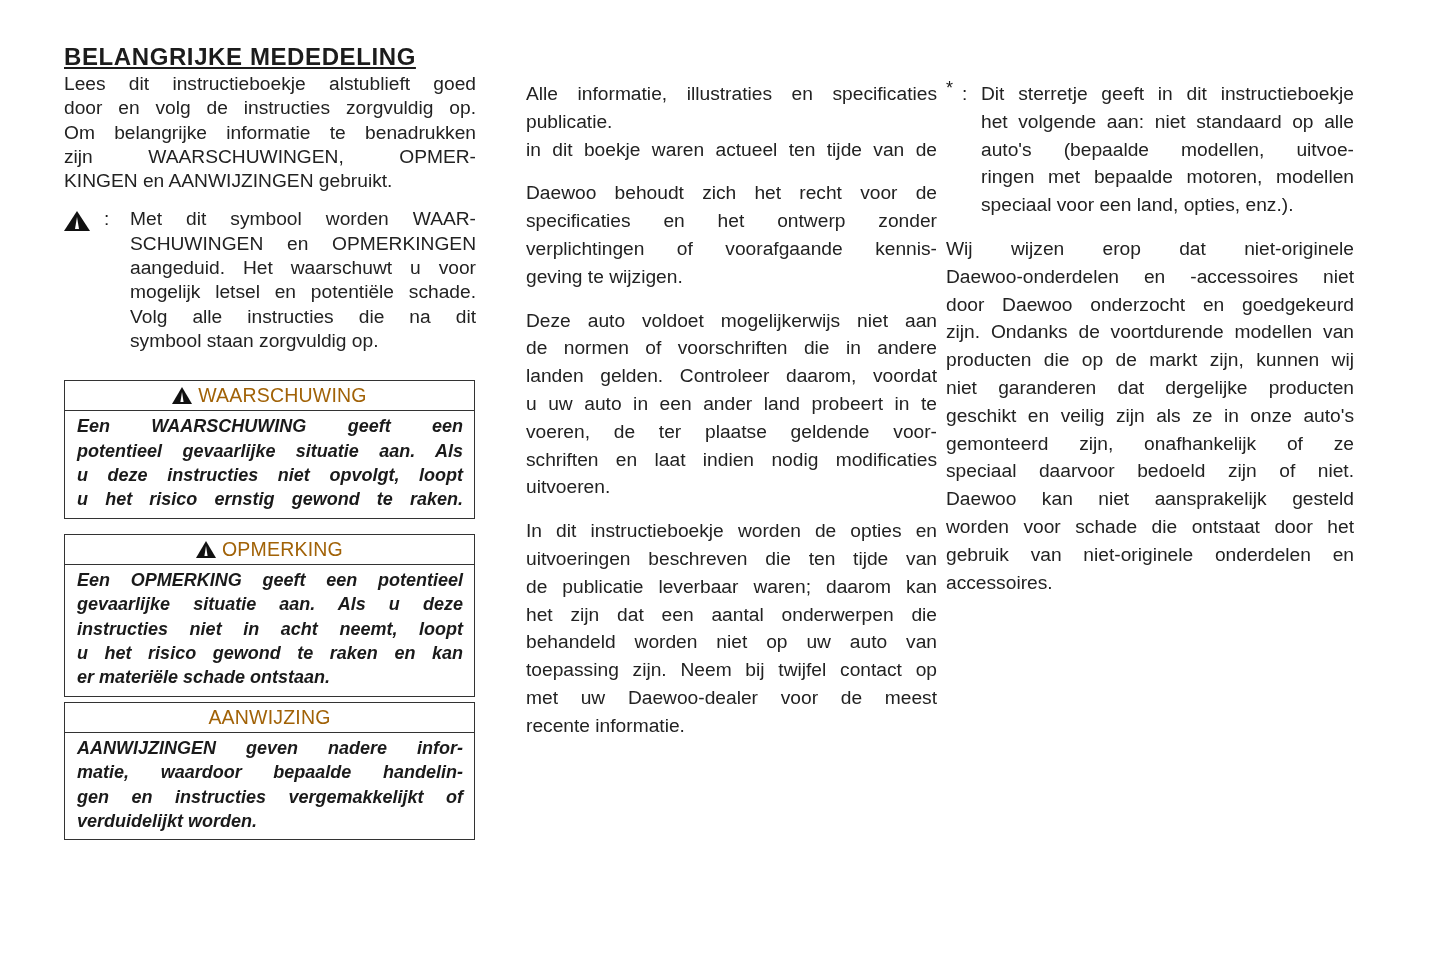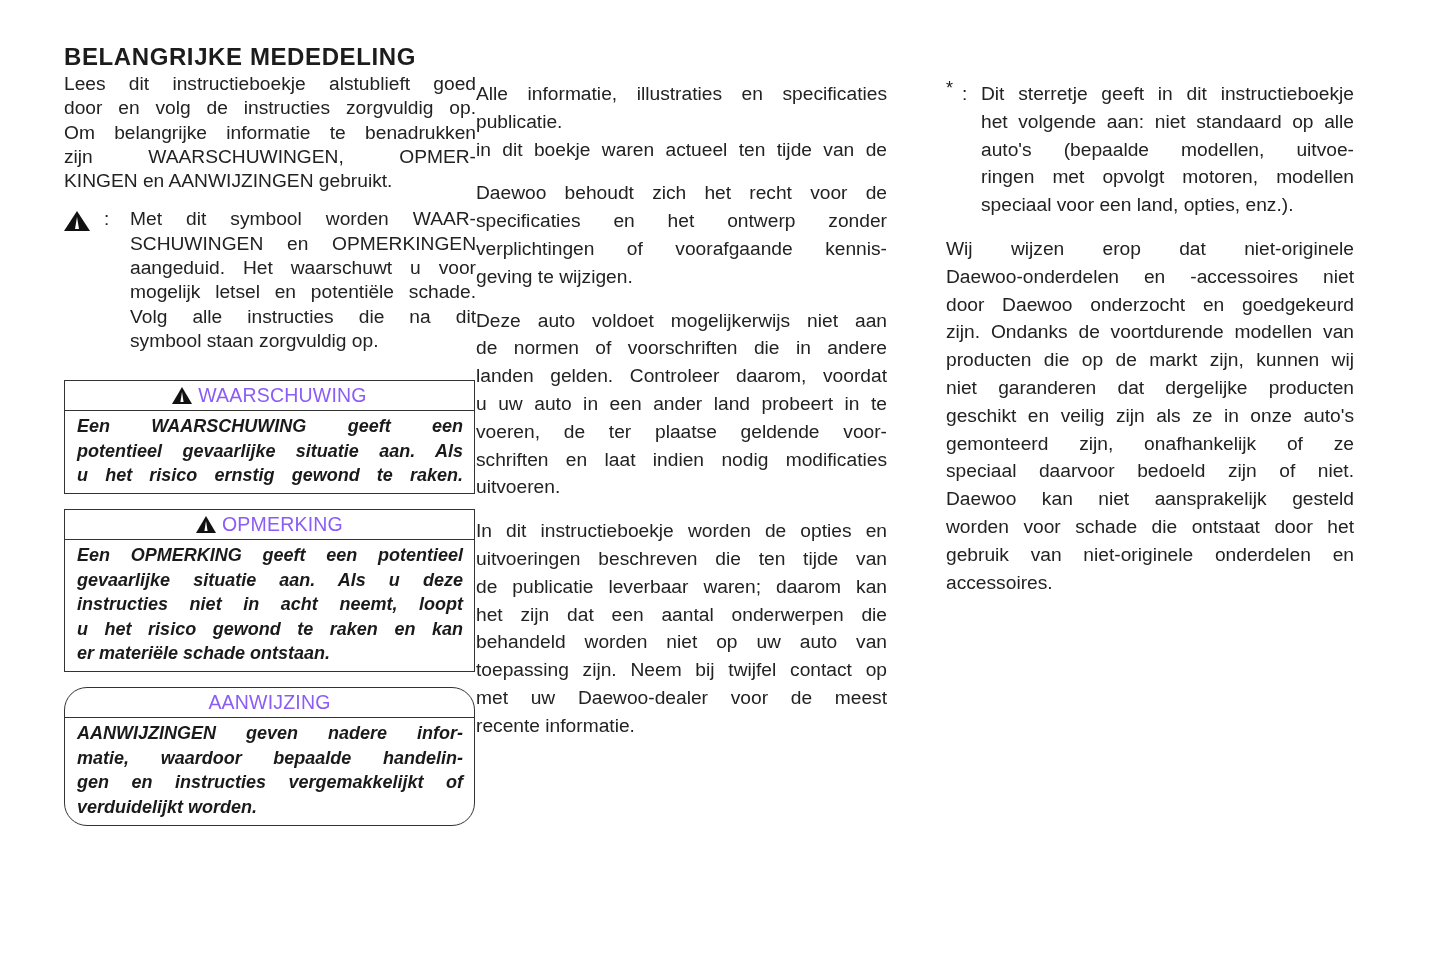--- a/index.html
+++ b/index.html
@@ -2,27 +2,27 @@
 <html><head>
 <meta charset="utf-8">
 <style>
   html, body { margin: 0; padding: 0; background: #ffffff; }
   body {
     width: 1445px; height: 975px; position: relative; overflow: hidden;
     font-family: "Liberation Sans", sans-serif; color: #1a1a1a;
   }
   .col { position: absolute; }
   #col1 { left: 64px; top: 42px; width: 412px; }
-  #col2 { left: 476px; top: 80px; width: 411px; }
+  #col2 { left: 526px; top: 80px; width: 411px; }
   #col3 { left: 946px; top: 80px; width: 408px; }
 
   .heading {
     font-family: "Liberation Sans", sans-serif; font-weight: bold;
     font-size: 24px; letter-spacing: 0.6px; color: #1c1c1c;
-    margin: 0; line-height: 30px; height: 30px;
+    margin: 0; line-height: 30px; height: 30px; text-decoration: underline;
   }
   .para { margin: 0; }
   .ln {
     display: block; font-size: 19.2px; line-height: 24.3px; height: 24.3px;
     white-space: nowrap; text-align: justify; text-align-last: justify;
     color: #222;
   }
   .ln.last { text-align-last: left; }
   #col2 .ln, #col3 .ln { line-height: 27.8px; height: 27.8px; }
   .gap { height: 14px; }
@@ -38,33 +38,33 @@
   .starrow { position: relative; padding-left: 35px; }
   .starrow .star { position: absolute; left: 0; top: -4px; font-size: 18px; line-height: 24px; }
   .starrow .colon { position: absolute; left: 16px; top: 0; font-size: 19px; line-height: 27.8px; }
 
   .box {
     border: 1.5px solid #333; margin-top: 22px; width: 408px; box-sizing: border-box;
     width: 411px;
   }
   .box-title {
     border-bottom: 1.5px solid #333; text-align: center; font-size: 19.5px;
-    line-height: 29px; height: 29px; font-weight: normal; color: #8b5cf6;
+    line-height: 29px; height: 29px; font-weight: normal; color: #a16207;
     display: flex; align-items: center; justify-content: center; gap: 6px;
     letter-spacing: 0.2px;
   }
   .box-title .tri { width: 20px; height: 17px; }
   .box-body { padding: 3px 11px 6px 12px; }
   .box-body .ln {
     font-weight: bold; font-style: italic; font-size: 18px;
     line-height: 24.4px; height: 24.4px; color: #1a1a1a;
   }
   #box-waarschuwing { margin-top: 27px; }
   #box-opmerking { margin-top: 15px; }
-  #box-aanwijzing { margin-top: 15px; border-radius: 23px; }
+  #box-aanwijzing { margin-top: 5px; }
 </style>
 </head>
 <body>
 
 <div class="col" id="col1">
   <h1 class="heading">BELANGRIJKE MEDEDELING</h1>
   <div class="para">
     <span class="ln">Lees dit instructieboekje alstublieft goed</span>
     <span class="ln">door en volg de instructies zorgvuldig op.</span>
     <span class="ln">Om belangrijke informatie te benadrukken</span>
@@ -90,20 +90,21 @@
     <div class="box-title">
       <svg class="tri" viewBox="0 0 20 17">
         <polygon points="10,0 20,17 0,17" fill="#111"></polygon>
         <polygon points="10,5 11.6,15 8.4,15" fill="#fff"></polygon>
       </svg>
       <span>WAARSCHUWING</span>
     </div>
     <div class="box-body">
       <span class="ln">Een WAARSCHUWING geeft een</span>
       <span class="ln">potentieel gevaarlijke situatie aan. Als</span>
+      <span class="ln">u deze instructies niet opvolgt, loopt</span>
       <span class="ln">u het risico ernstig gewond te raken.</span>
     </div>
   </div>
 
   <div class="box" id="box-opmerking">
     <div class="box-title">
       <svg class="tri" viewBox="0 0 20 17">
         <polygon points="10,0 20,17 0,17" fill="#111"></polygon>
         <polygon points="10,5 11.6,15 8.4,15" fill="#fff"></polygon>
       </svg>
@@ -167,21 +168,21 @@
   </div>
 </div>
 
 <div class="col" id="col3">
   <div class="starrow">
     <span class="star">*</span>
     <span class="colon">:</span>
     <span class="ln">Dit sterretje geeft in dit instructieboekje</span>
     <span class="ln">het volgende aan: niet standaard op alle</span>
     <span class="ln">auto's (bepaalde modellen, uitvoe-</span>
-    <span class="ln">ringen met opvolgt motoren, modellen</span>
+    <span class="ln">ringen met bepaalde motoren, modellen</span>
     <span class="ln last">speciaal voor een land, opties, enz.).</span>
   </div>
   <div class="gap"></div>
   <div class="para">
     <span class="ln">Wij wijzen erop dat niet-originele</span>
     <span class="ln">Daewoo-onderdelen en -accessoires niet</span>
     <span class="ln">door Daewoo onderzocht en goedgekeurd</span>
     <span class="ln">zijn. Ondanks de voortdurende modellen van</span>
     <span class="ln">producten die op de markt zijn, kunnen wij</span>
     <span class="ln">niet garanderen dat dergelijke producten</span>

